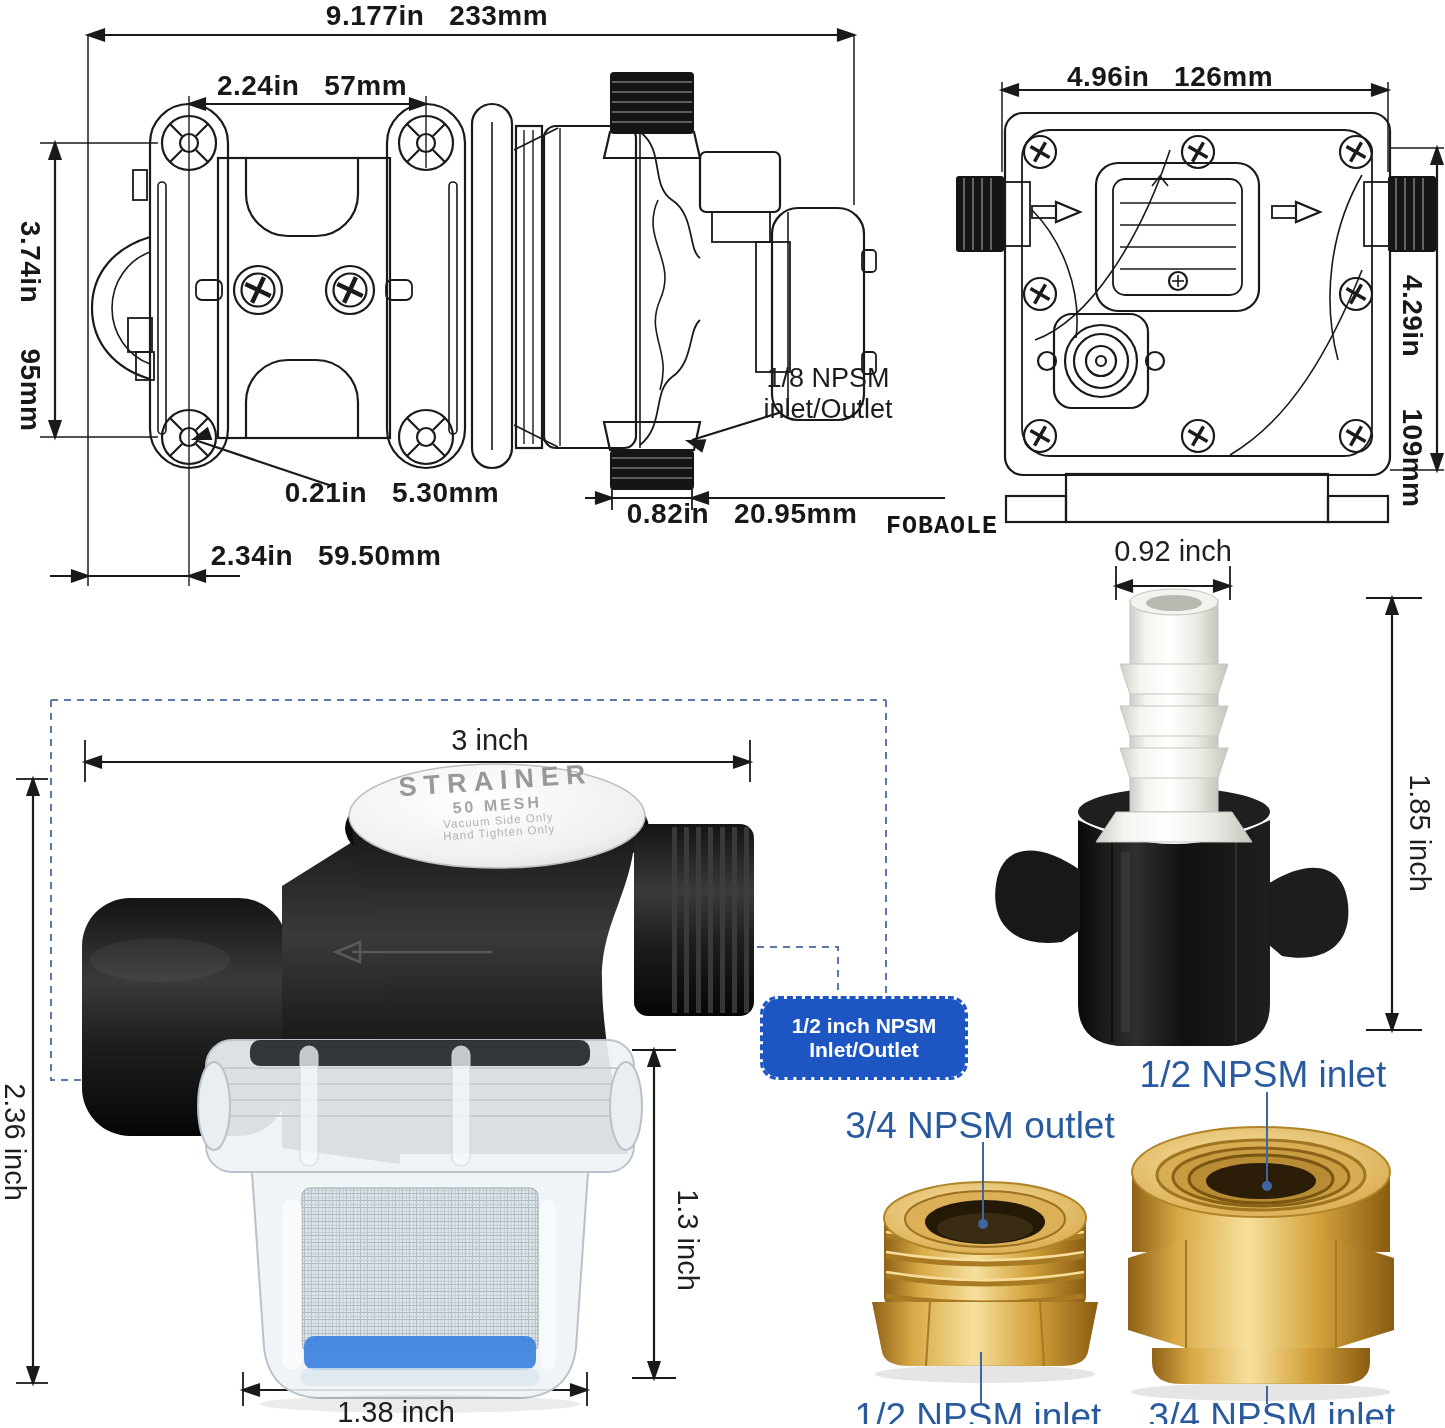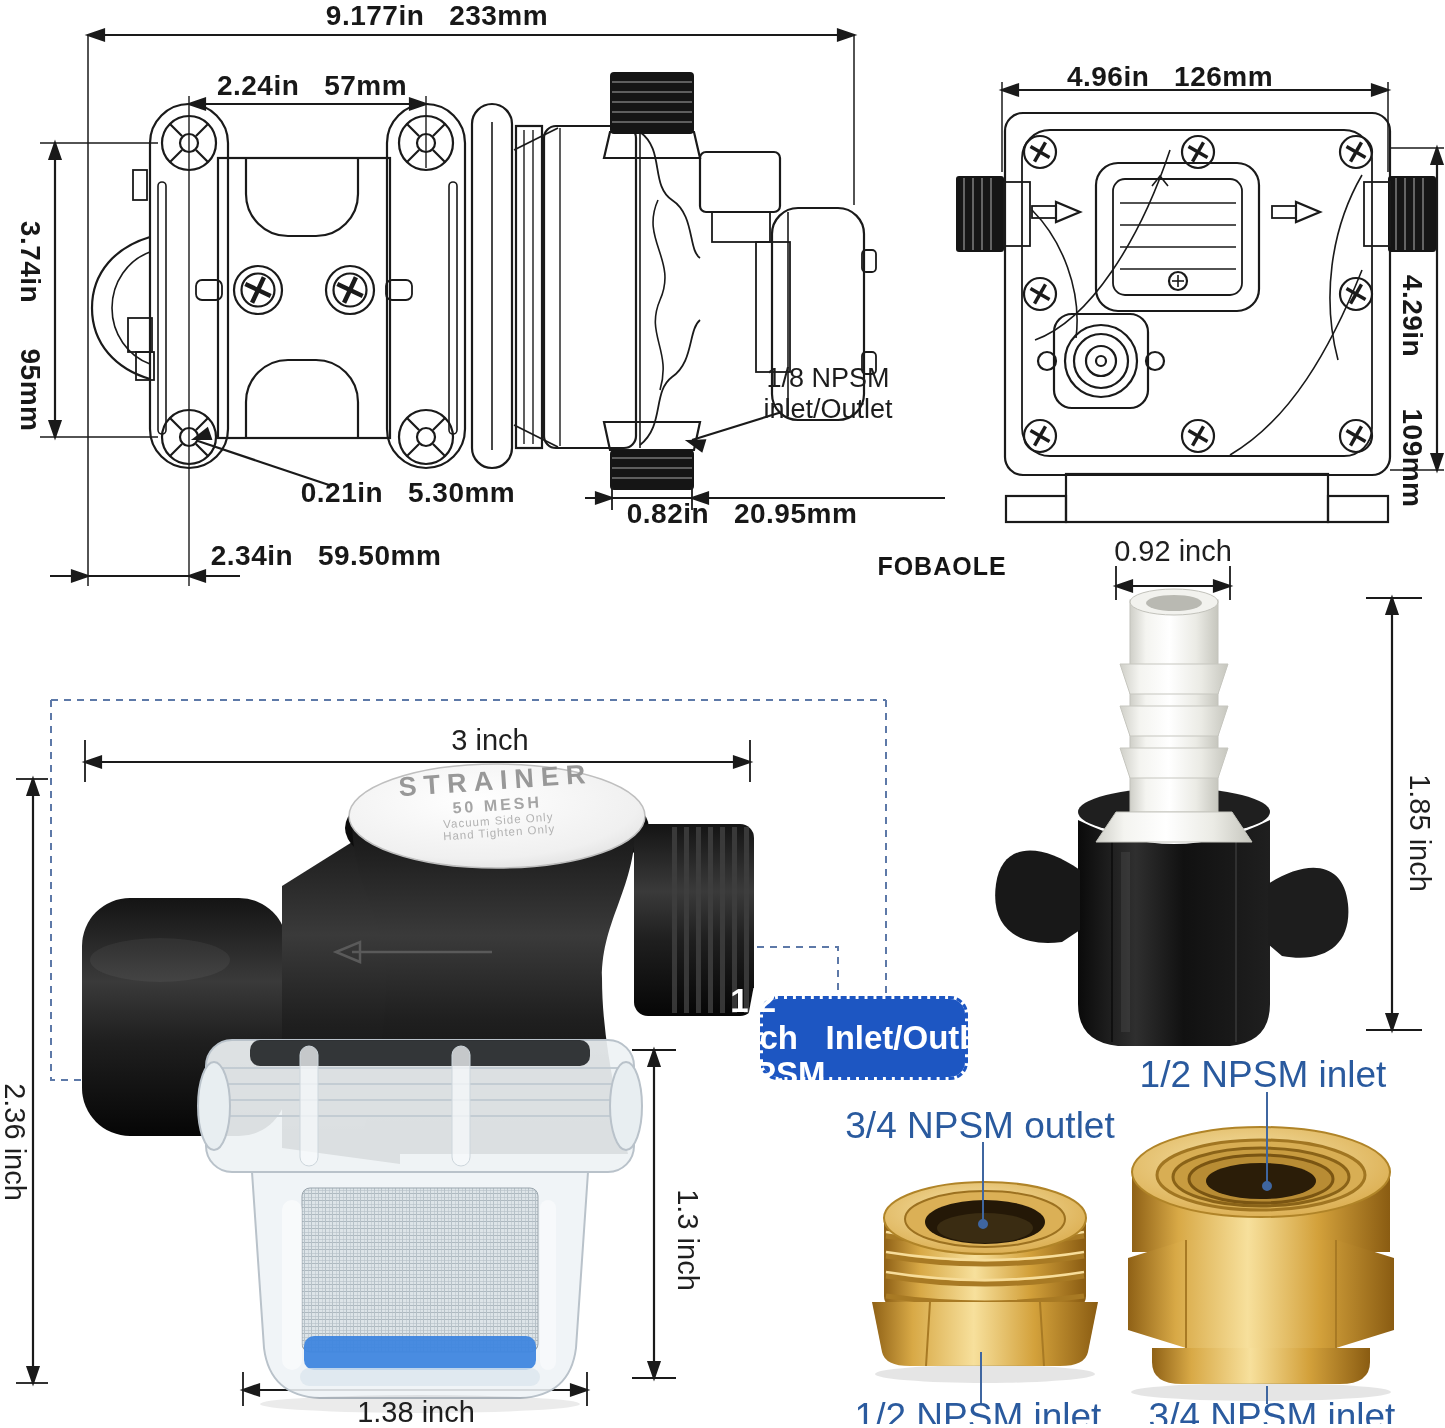--- a/index.html
+++ b/index.html
@@ -10,22 +10,22 @@
        font-family:"Liberation Sans",sans-serif;line-height:1.05;}
   .dim{font-size:28px;font-weight:700;letter-spacing:.5px;}
   .dim2{font-size:29px;font-weight:400;color:#1f1f1f;}
   .blue{font-size:37px;font-weight:400;color:#2a5a9e;}
   .rot{transform:translate(-50%,-50%) rotate(90deg);}
   .brand{font-size:25px;font-weight:600;letter-spacing:1px;color:#151515;}
   .npsmblock{position:absolute;left:828px;top:394px;transform:translate(-50%,-50%);
              text-align:center;font-size:27px;color:#1c1c1c;line-height:1.15;}
   .badge{position:absolute;left:760px;top:996px;width:202px;height:78px;border-radius:18px;
          background:#1d56c2;background-clip:padding-box;border:3px dashed #1d56c2;
-         display:flex;flex-direction:row;align-items:center;justify-content:center;
-         color:#ffffff;font-size:33px;font-weight:700;line-height:1.12;}
+         display:flex;flex-direction:column;align-items:center;justify-content:center;
+         color:#ffffff;font-size:21px;font-weight:700;line-height:1.12;}
   .capblock{position:absolute;left:497px;top:802px;transform:translate(-50%,-50%) rotate(-4deg);
             text-align:center;color:#9d9d9d;width:330px;}
   .cap1{font-size:27px;font-weight:700;letter-spacing:7px;color:#989898;}
   .cap2{font-size:16px;font-weight:700;letter-spacing:3px;color:#a5a5a5;}
   .cap3{font-size:11.5px;color:#b3b3b3;letter-spacing:1px;}
 </style>
 </head>
 <body>
 
 <div id="canvas">
@@ -394,38 +394,38 @@
   <line x1="1267" y1="1092" x2="1267" y2="1184"></line>
         <circle cx="1267" cy="1186" r="4"></circle>
   <line x1="1267" y1="1386" x2="1267" y2="1404"></line>
 </g>
 </svg>
 
 <div class="lbl dim" style="left:437px;top:16px;">9.177in   233mm</div>
 <div class="lbl dim" style="left:312px;top:86px;">2.24in   57mm</div>
 <div class="lbl dim rot" style="left:30px;top:262px;">3.74in</div>
 <div class="lbl dim rot" style="left:30px;top:390px;">95mm</div>
-<div class="lbl dim" style="left:408px;top:493px;">0.21in   5.30mm</div>
+<div class="lbl dim" style="left:392px;top:493px;">0.21in   5.30mm</div>
 <div class="lbl dim" style="left:298px;top:556px;margin-left:28px;">2.34in   59.50mm</div>
 
 <div class="npsmblock">
   <div>1/8 NPSM</div>
   <div>inlet/Outlet</div>
 </div>
 <div class="lbl dim" style="left:742px;top:514px;">0.82in   20.95mm</div>
-<div class="lbl brand" style="left:942px;top:566px;">FOBAOLE</div>
+<div class="lbl brand" style="left:942px;top:527px;font-family:Liberation Mono, monospace;">FOBAOLE</div>
 
 <div class="lbl dim" style="left:1170px;top:77px;">4.96in   126mm</div>
 <div class="lbl dim rot" style="left:1412px;top:316px;">4.29in</div>
 <div class="lbl dim rot" style="left:1412px;top:458px;">109mm</div>
 
 <div class="lbl dim2" style="left:466px;top:740px;margin-left:24px;">3 inch</div>
 <div class="lbl dim2 rot" style="left:15px;top:1142px;">2.36 inch</div>
 <div class="lbl dim2 rot" style="left:688px;top:1240px;">1.3 inch</div>
-<div class="lbl dim2" style="left:416px;top:1412px;">1.38 inch</div>
+<div class="lbl dim2" style="left:396px;top:1412px;">1.38 inch</div>
 
 <div class="capblock">
   <div class="cap1">STRAINER</div>
   <div class="cap2">50 MESH</div>
   <div class="cap3">Vacuum Side Only</div>
   <div class="cap3">Hand Tighten Only</div>
 </div>
 
 <div class="badge">
   <div>1/2 inch NPSM</div>

